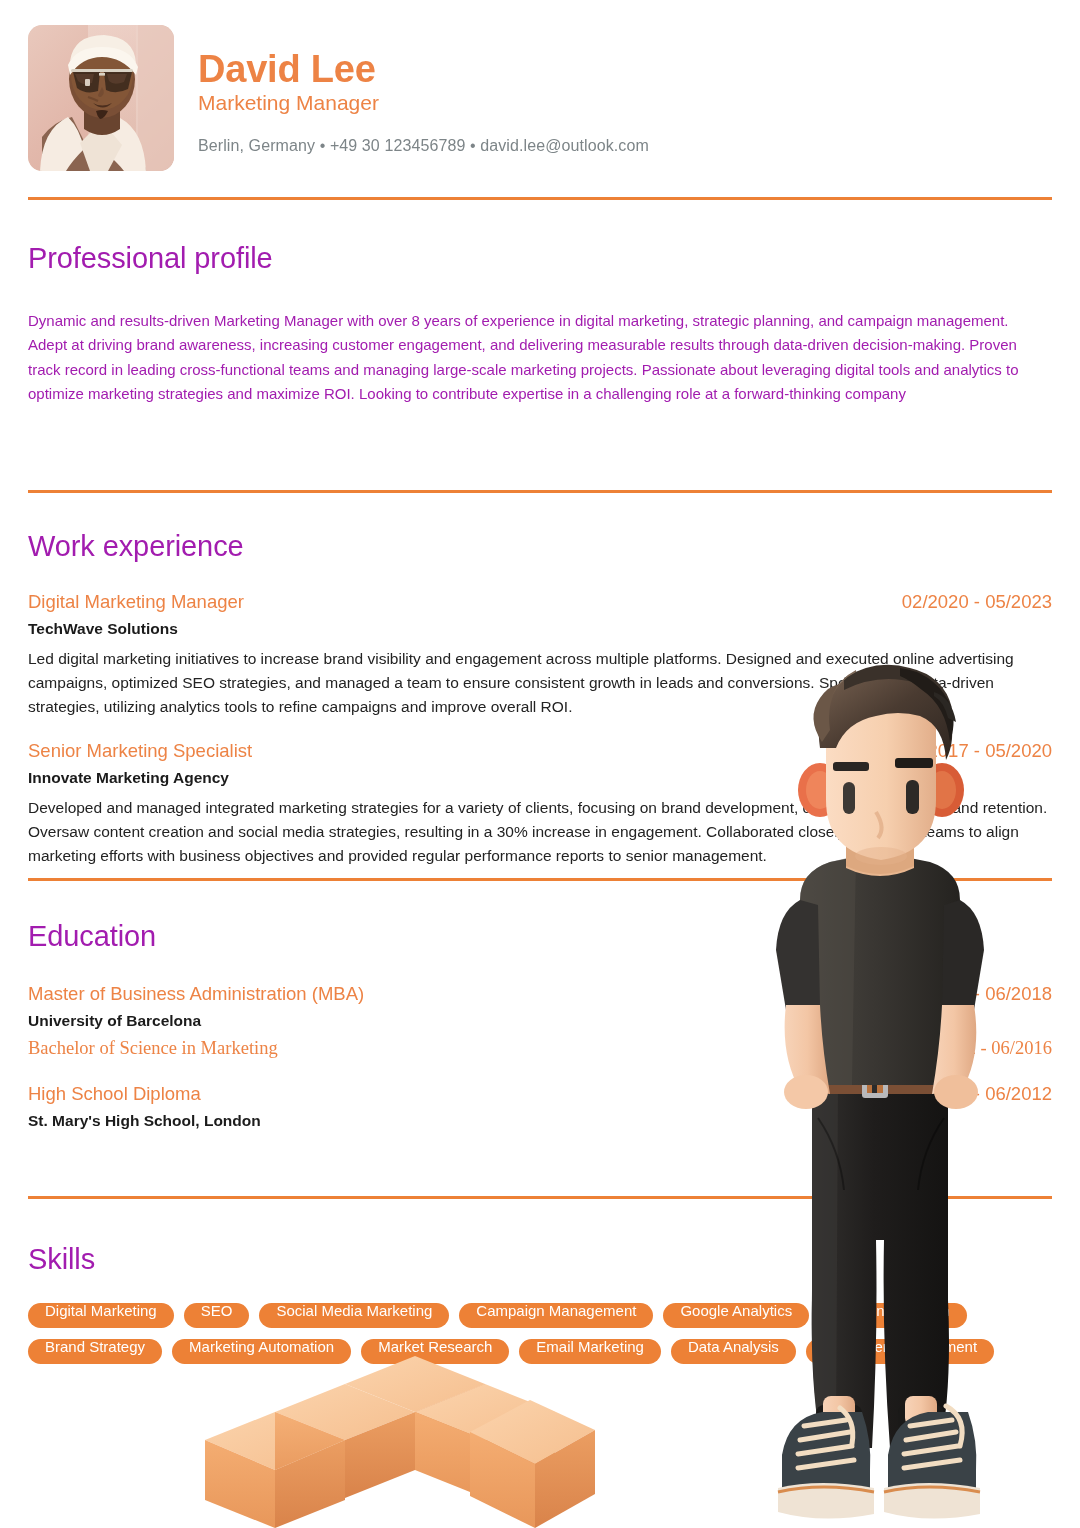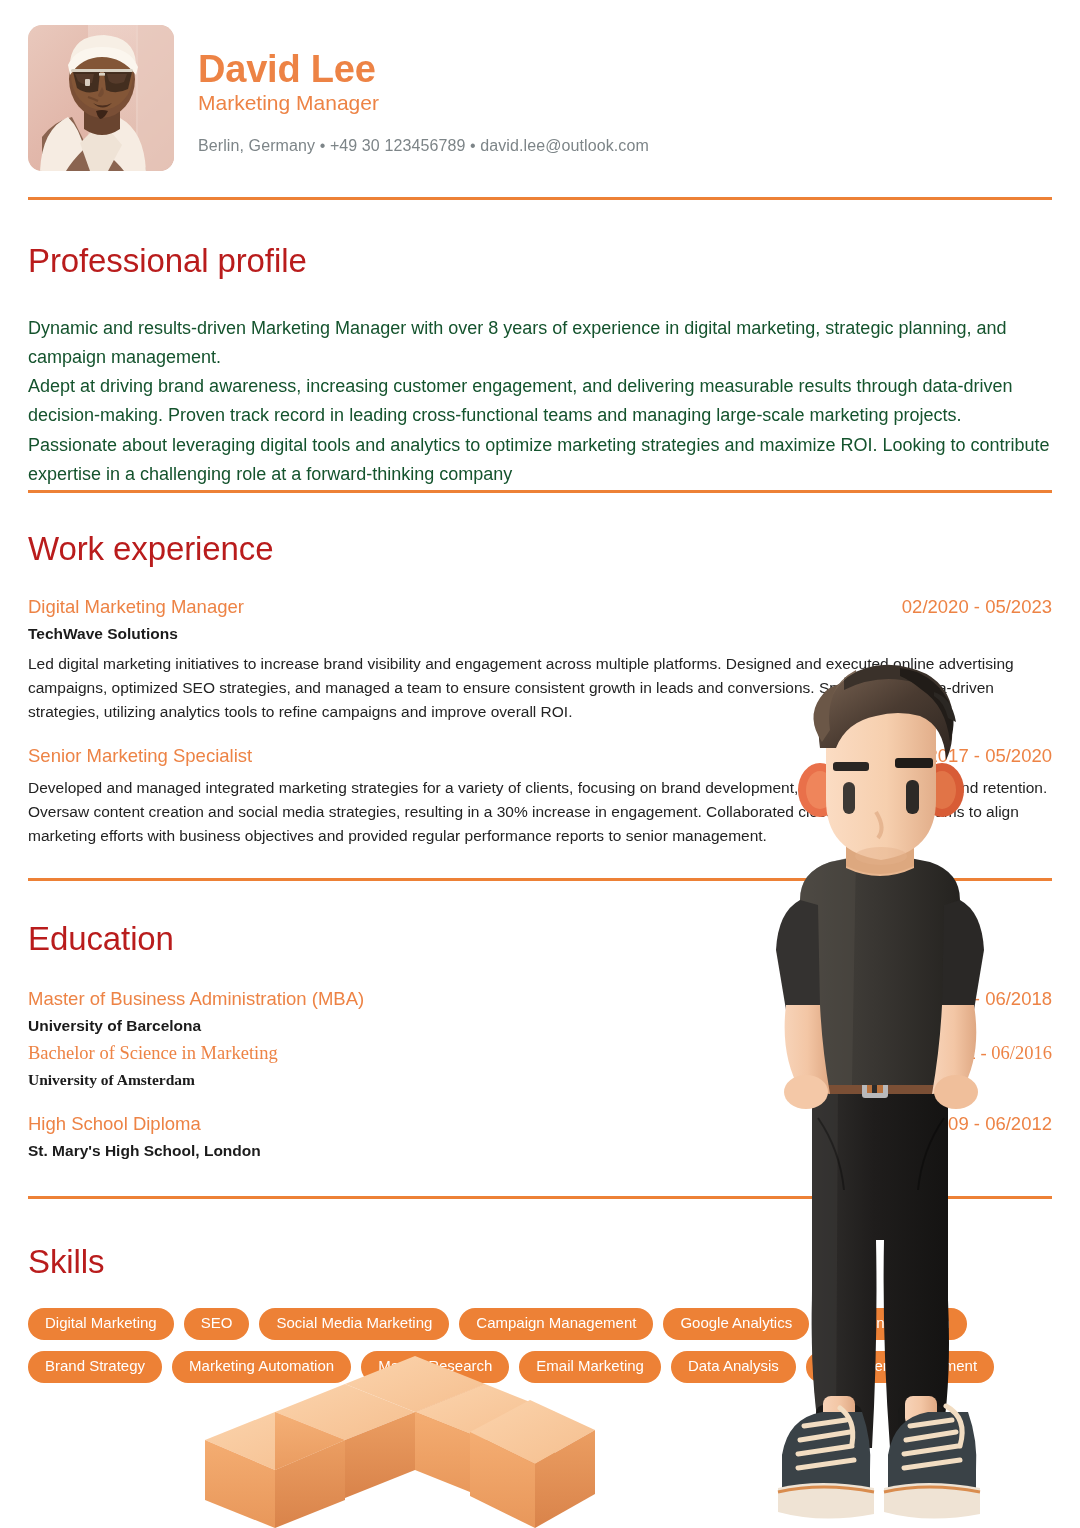--- a/index.html
+++ b/index.html
@@ -76,29 +76,29 @@
     z-index: 1;
   }
   .rule.r1 { top: 197px; }
   .rule.r2 { top: 490px; }
   .rule.r3 { top: 878px; }
   .rule.r4 { top: 1196px; }
 
   
   .section { position: absolute; left: 28px; width: 1024px; z-index: 2; }
   .section-title {
-    font-size: 33px;
-    color: #b91c1c;
+    font-size: 29px;
+    color: #a21caf;
     font-weight: 400;
     letter-spacing: -0.1px;
   }
 
   .body-text {
-    font-size: 18px;
-    color: #14532d;
+    font-size: 15px;
+    color: #a21caf;
     line-height: 1.62;
   }
 
   
   .entry { position: relative; }
   .entry-head {
     display: flex;
     justify-content: space-between;
     align-items: flex-end;
   }
@@ -130,21 +130,21 @@
   .skills-wrap {
     display: flex;
     flex-wrap: wrap;
     gap: 11px 10px;
     width: 1012px;
   }
   .skill-chip {
     background: #ED8136;
     color: #ffffff;
     font-size: 15px;
-    padding: 7px 17px 10px;
+    padding: 0 17px 10px;
     border-radius: 17px;
     line-height: 1;
     white-space: nowrap;
   }
 </style>
 </head>
 <body>
 
 <div class="page">
 
@@ -229,20 +229,21 @@
       </div>
       <div class="entry-org">TechWave Solutions</div>
       <div class="entry-desc">Led digital marketing initiatives to increase brand visibility and engagement across multiple platforms. Designed and executed online advertising campaigns, optimized SEO strategies, and managed a team to ensure consistent growth in leads and conversions. Spearheaded data-driven strategies, utilizing analytics tools to refine campaigns and improve overall ROI.</div>
     </div>
 
     <div class="entry" style="margin-top:20px;">
       <div class="entry-head">
         <div class="entry-role">Senior Marketing Specialist</div>
         <div class="entry-date">06/2017 - 05/2020</div>
       </div>
+      <div class="entry-org">Innovate Marketing Agency</div>
       <div class="entry-desc">Developed and managed integrated marketing strategies for a variety of clients, focusing on brand development, customer acquisition, and retention. Oversaw content creation and social media strategies, resulting in a 30% increase in engagement. Collaborated closely with sales teams to align marketing efforts with business objectives and provided regular performance reports to senior management.</div>
     </div>
   </div>
 
   <div class="rule r3"></div>
 
   <div class="section" style="top:920px;">
     <div class="section-title">Education</div>
 
     <div class="entry" style="margin-top:30px;">
@@ -251,21 +252,20 @@
         <div class="entry-date">09/2016 - 06/2018</div>
       </div>
       <div class="entry-org">University of Barcelona</div>
     </div>
 
     <div class="entry" style="margin-top:8px;font-family:Liberation Serif, serif;">
       <div class="entry-head">
         <div class="entry-role">Bachelor of Science in Marketing</div>
         <div class="entry-date">09/2012 - 06/2016</div>
       </div>
-      <div class="entry-org">University of Amsterdam</div>
     </div>
 
     <div class="entry" style="margin-top:24px;">
       <div class="entry-head">
         <div class="entry-role">High School Diploma</div>
         <div class="entry-date">09/2009 - 06/2012</div>
       </div>
       <div class="entry-org">St. Mary's High School, London</div>
     </div>
   </div>

